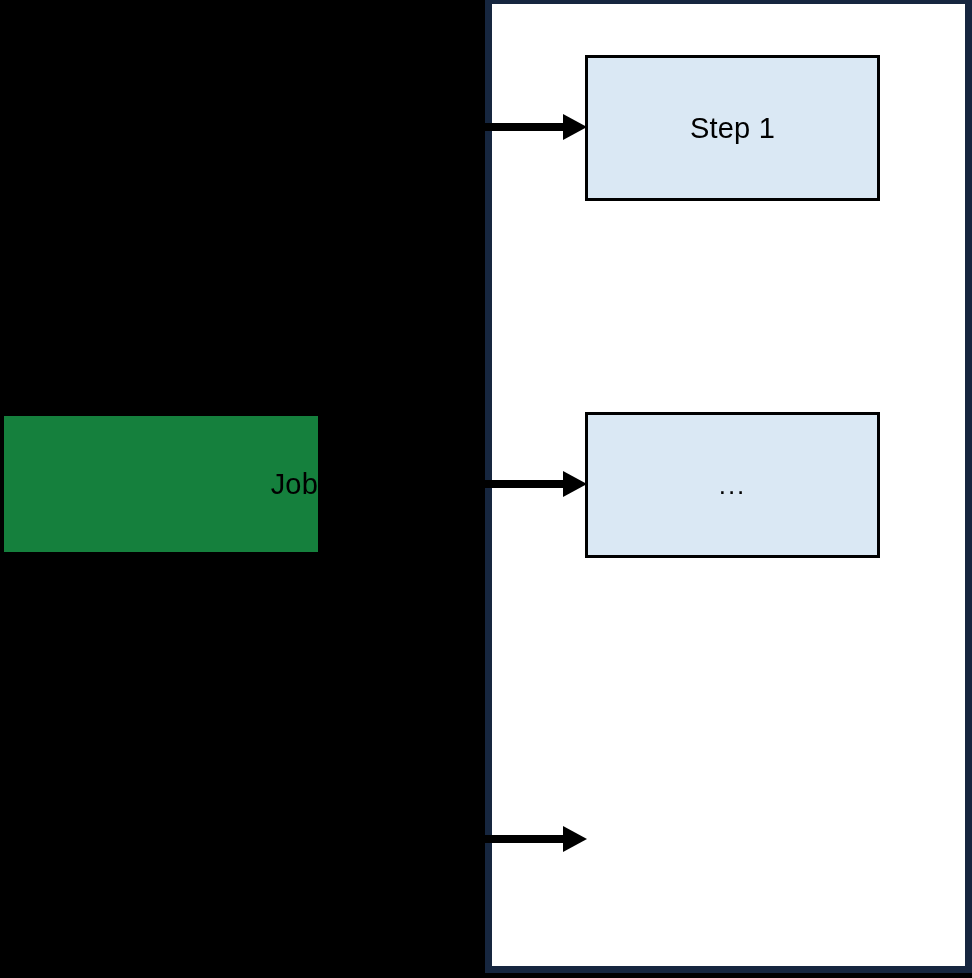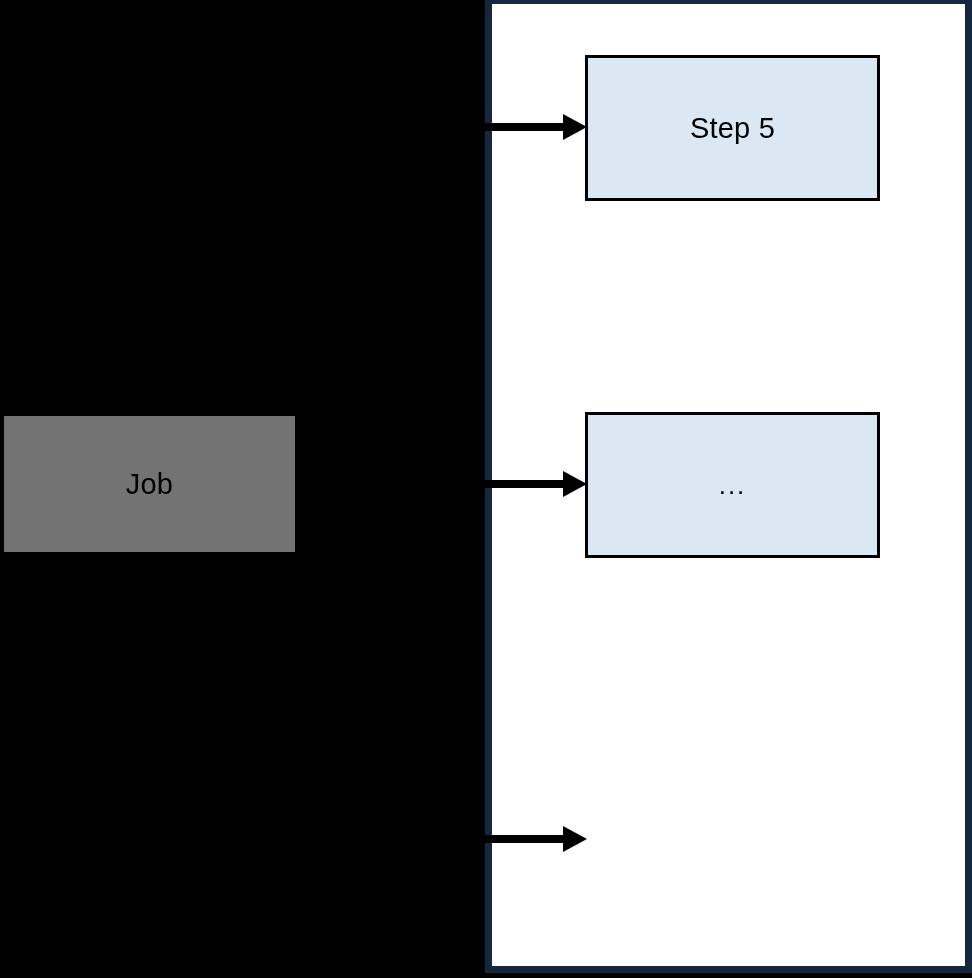--- a/index.html
+++ b/index.html
@@ -29,26 +29,26 @@
     border-bottom: 7px solid #16263f;
     border-top: 4px solid #16263f;
     box-sizing: border-box;
   }
 
   
   .job-node {
     position: absolute;
     left: 4px;
     top: 416px;
-    width: 291px;
+    width: 314px;
     height: 136px;
-    background: #737373;
+    background: #15803d;
     display: flex;
     align-items: center;
-    justify-content: center;
+    justify-content: flex-end;
     box-sizing: border-box;
   }
   .job-label {
     color: #000000;
     font-size: 29px;
     line-height: 1;
     letter-spacing: 0.2px;
   }
 
   
@@ -117,21 +117,21 @@
   </div>
 
   <div class="arrow a3">
     <svg viewBox="0 0 102 40" xmlns="http://www.w3.org/2000/svg" aria-hidden="true">
       <line x1="0" y1="20" x2="82" y2="20" stroke="#000000" stroke-width="8"></line>
       <polygon points="78,7 102,20 78,33" fill="#000000"></polygon>
     </svg>
   </div>
 
   <div class="step-node n1">
-    <span class="step-label">Step 5</span>
+    <span class="step-label">Step 1</span>
   </div>
 
   <div class="step-node n2">
     <span class="step-label ellipsis">...</span>
   </div>
 
 
 </div>
 
 </body></html>

